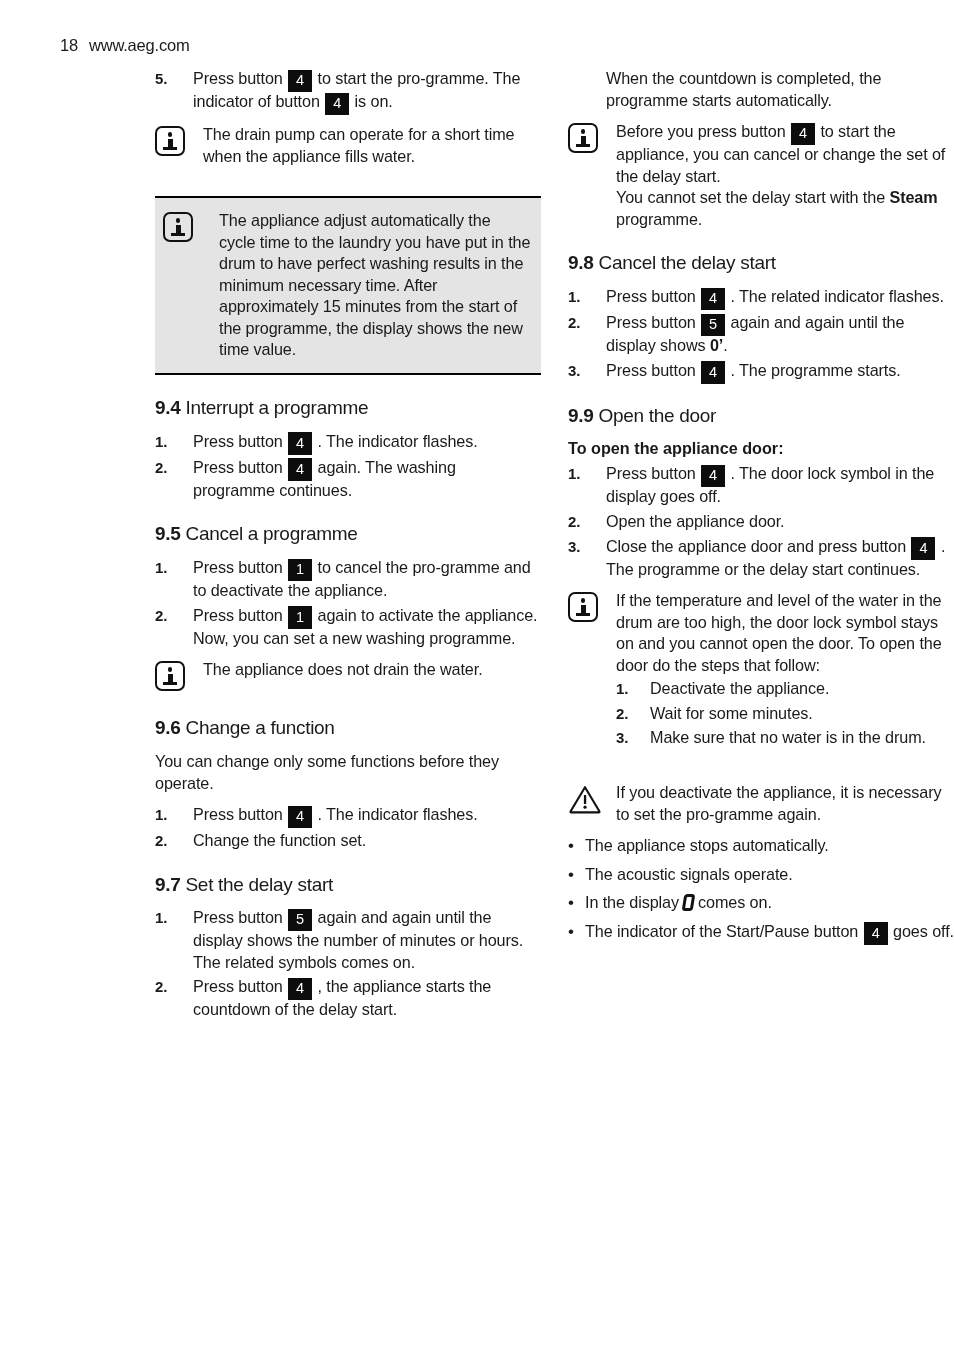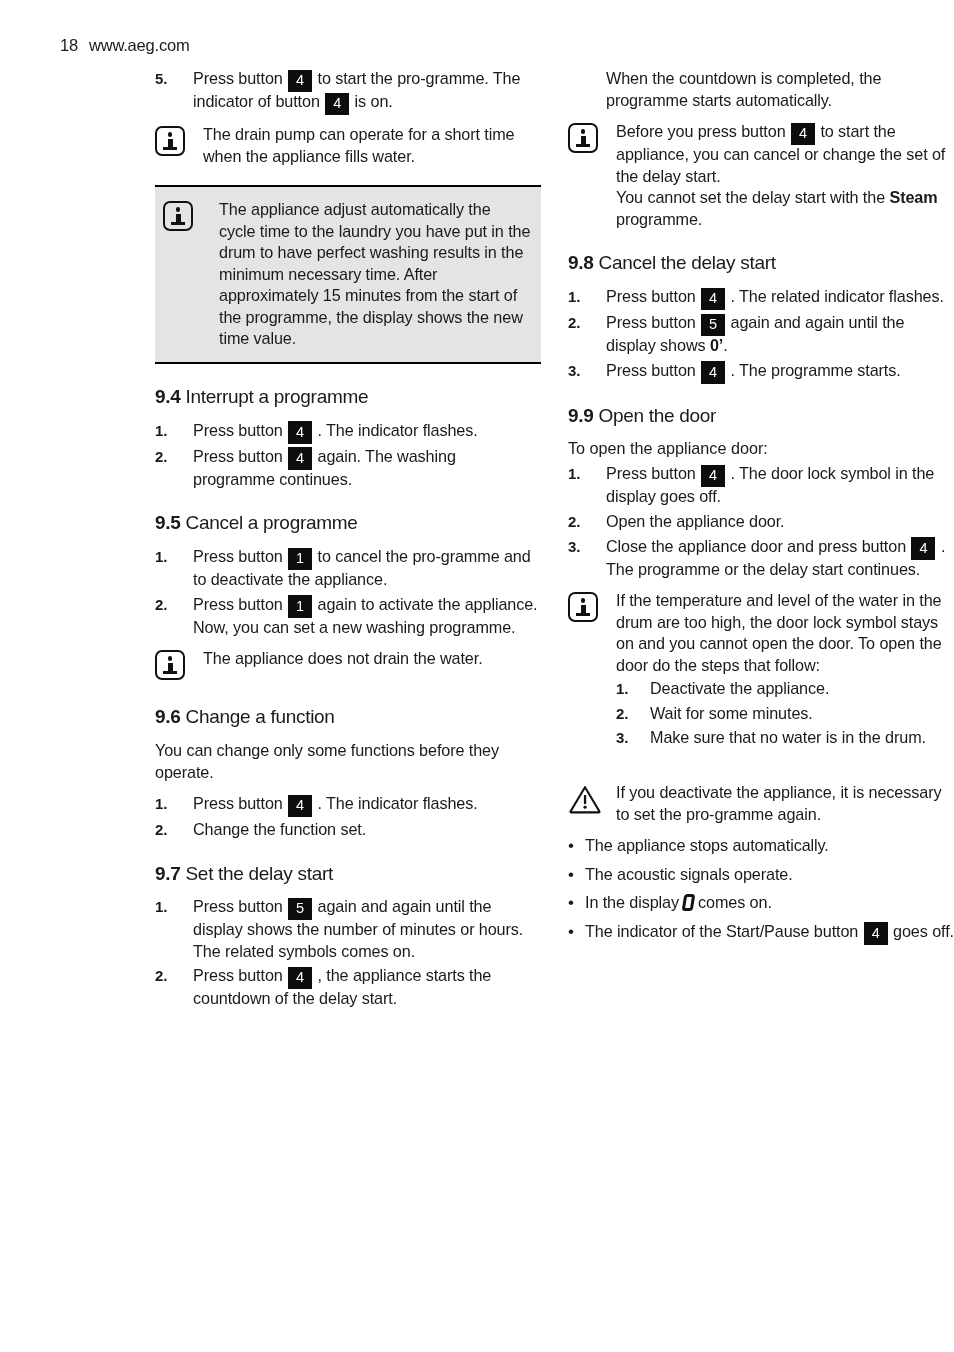--- a/index.html
+++ b/index.html
@@ -57,21 +57,21 @@
     font-size: 19px;
     font-weight: normal;
     margin: 22px 0 11px 0;
     line-height: 1.2;
     letter-spacing: -0.3px;
   }
   h2.sec .num { font-weight: bold; }
 
   h3.subhead {
     font-size: 16.2px;
-    font-weight: normal;
+    font-weight: bold;
     margin: 0 0 4px 0;
     line-height: 1.3;
   }
 
   
   ol.steps {
     list-style: none;
     margin: 0 0 10px 0;
     padding: 0;
   }
@@ -137,21 +137,21 @@
     font-size: 16.2px;
     line-height: 1.33;
     letter-spacing: -0.1px;
   }
 
   .note.shaded {
     background: #e4e4e4;
     border-top: 2.5px solid #000;
     border-bottom: 2.5px solid #000;
     padding: 12px 10px 12px 8px;
-    margin: 18px 0 18px 0;
+    margin: 29px 0 18px 0;
   }
   .note.shaded .note-icon { flex: 0 0 56px; }
 
   
   .icon-info {
     display: inline-block;
     width: 30px;
     height: 30px;
     border: 2.4px solid #111;
     border-radius: 7px;

